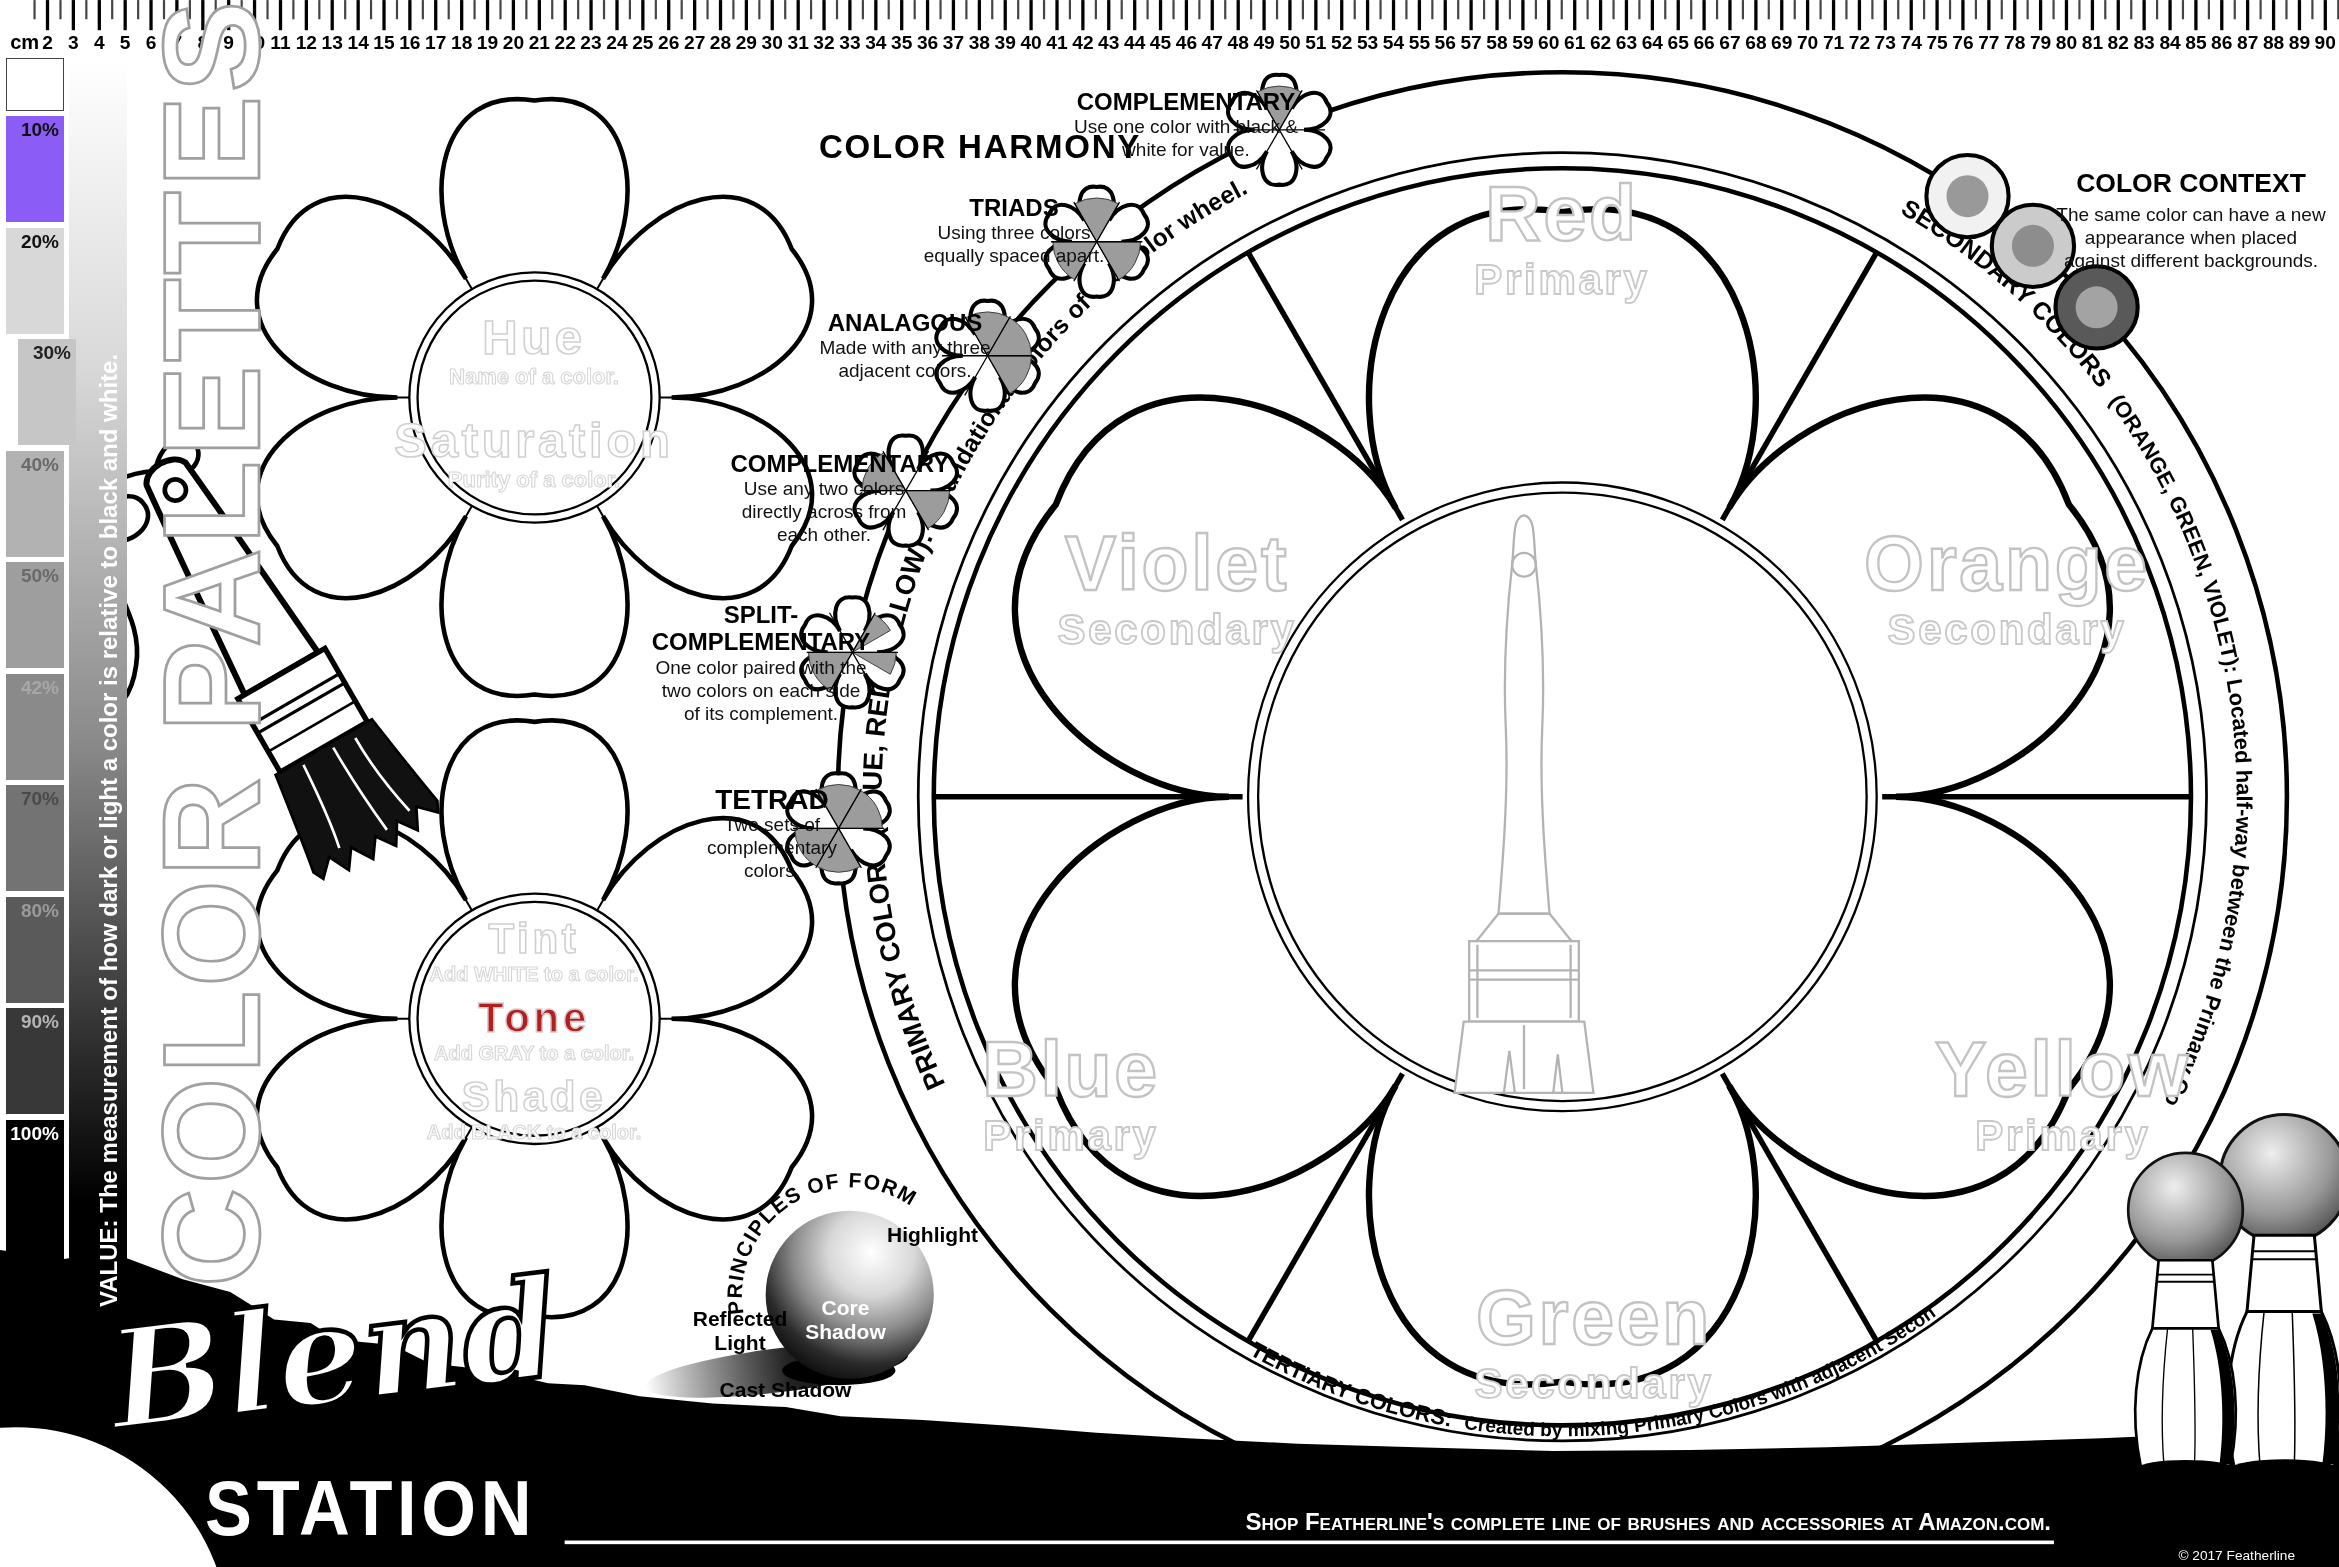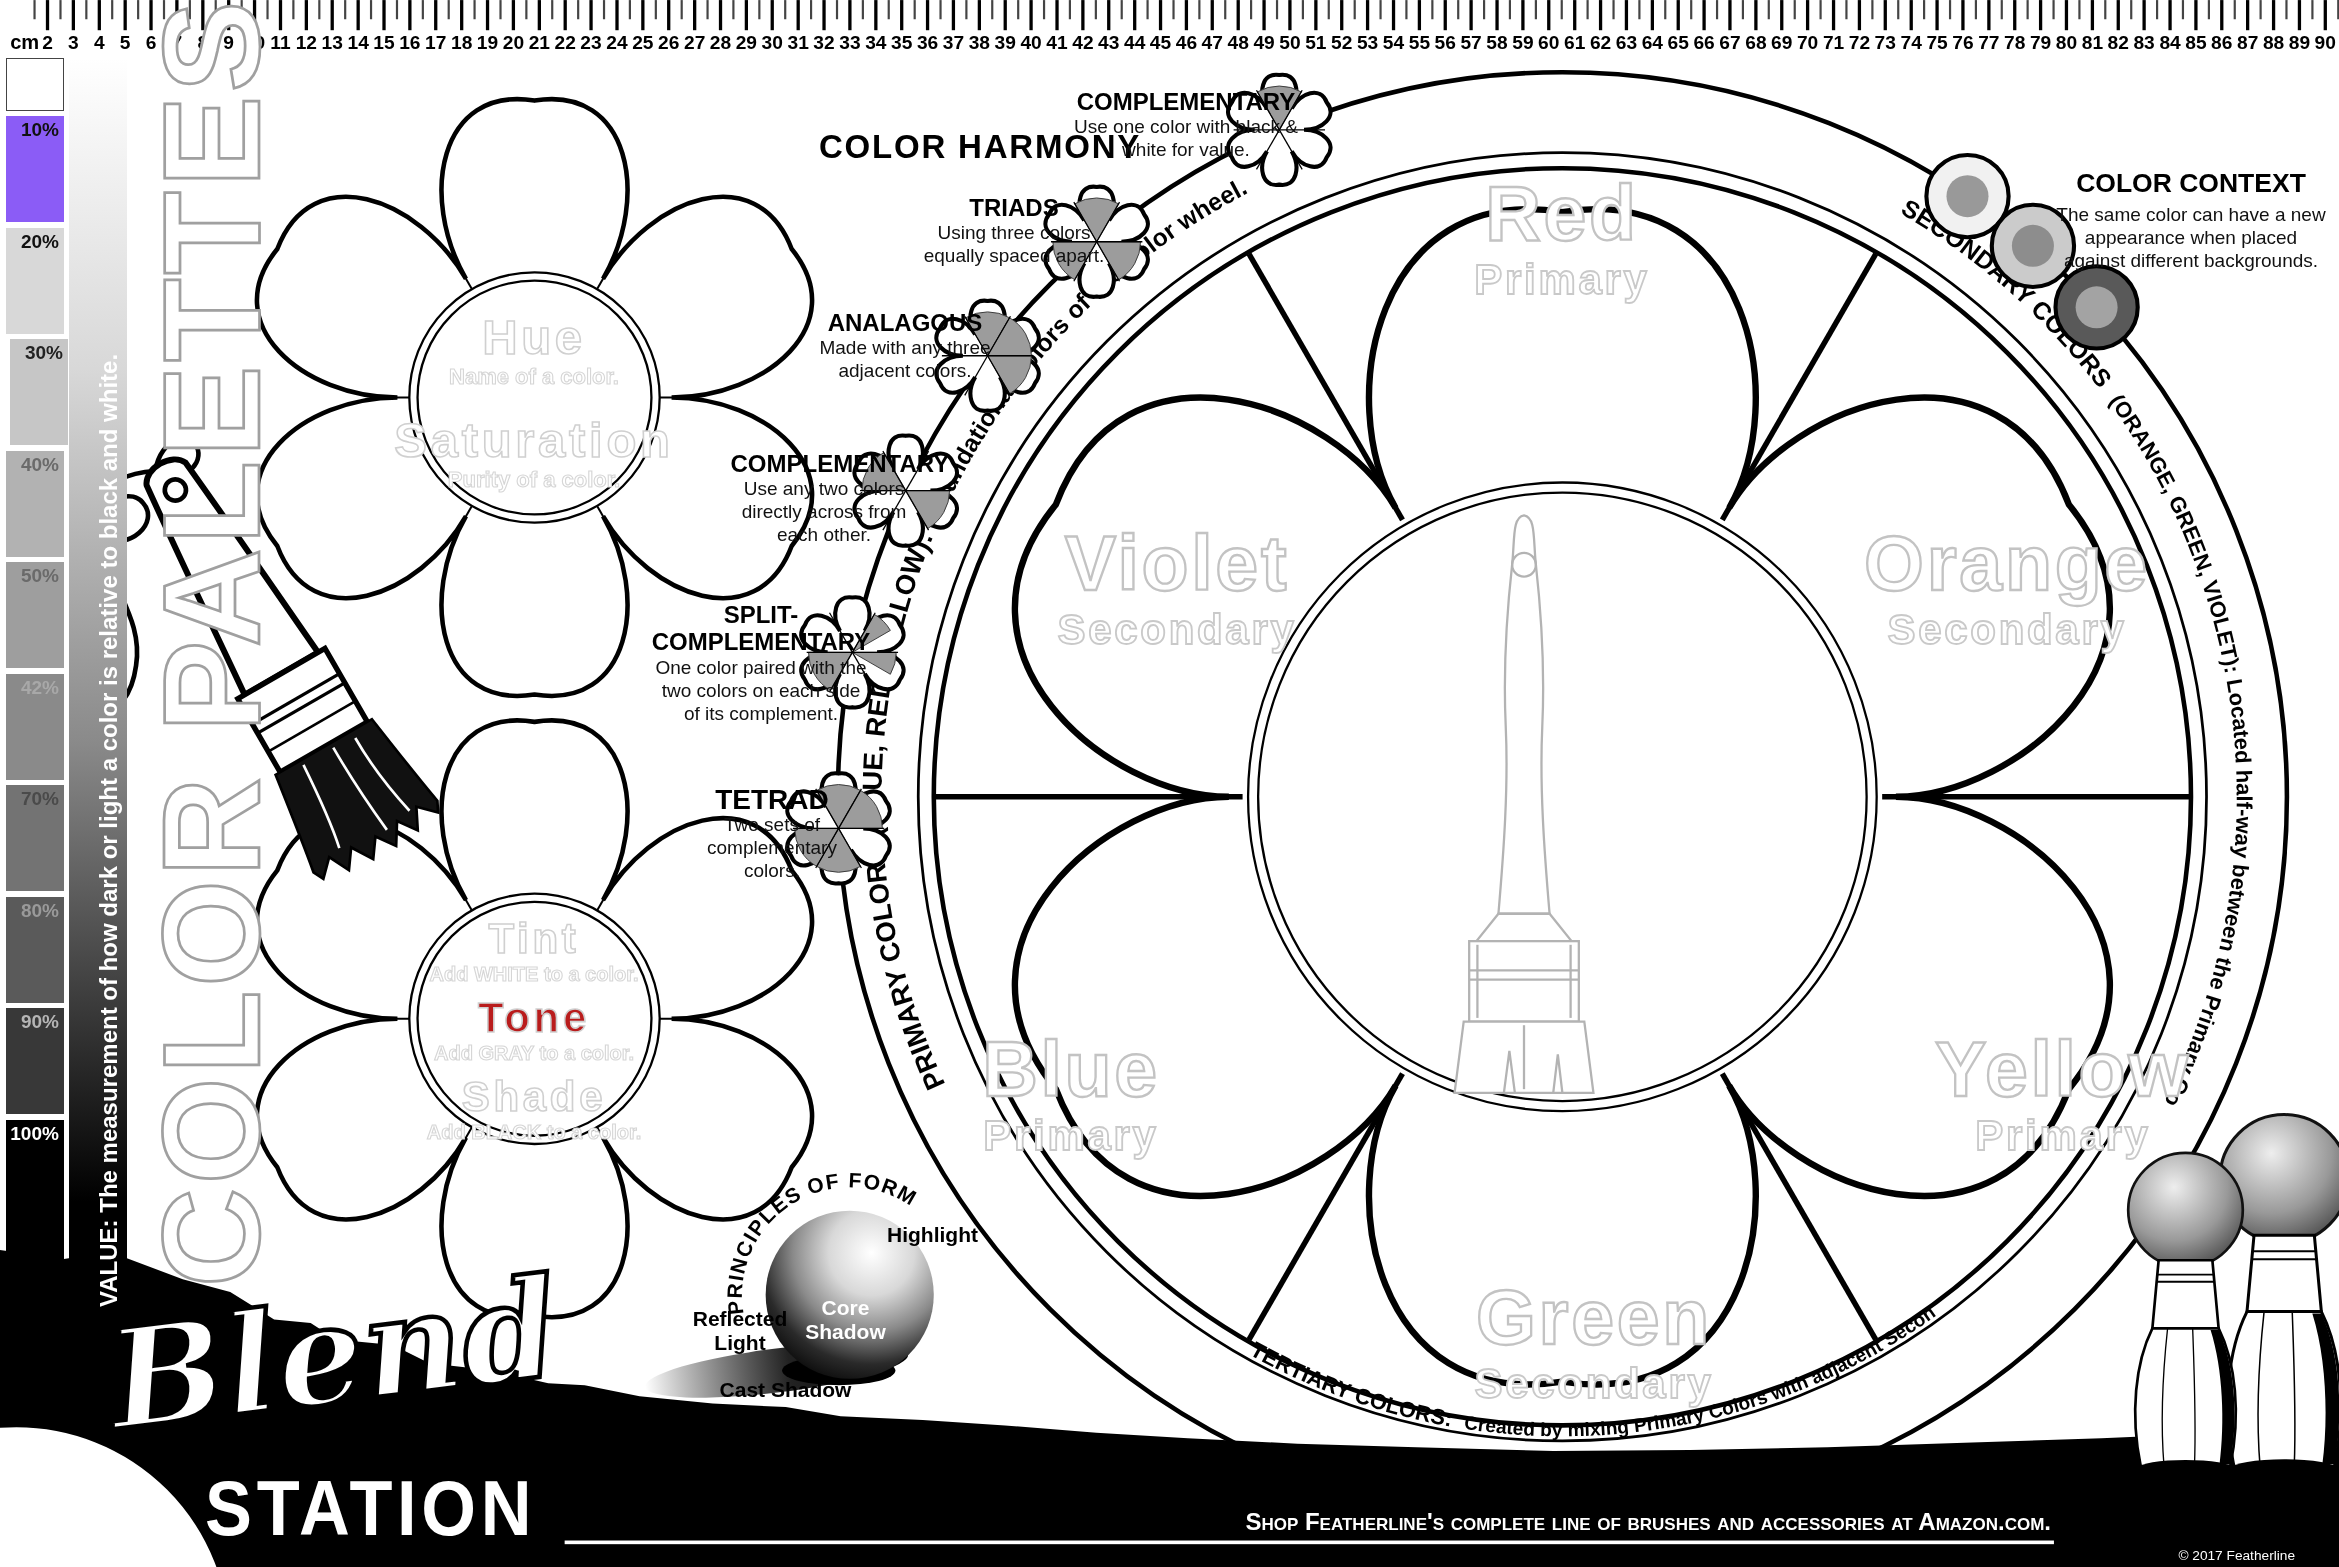--- a/index.html
+++ b/index.html
@@ -552,21 +552,21 @@
   <div class="abs" style="left:69px;top:58px;width:58px;height:1243px;background:linear-gradient(#ffffff 0%,#d8d8d8 25%,#8a8a8a 55%,#000000 92%);"></div>
 
   <div id="value-scale" class="abs" style="left:5.5px;top:58px;width:58px;">
         <div style="position: absolute; left: 0px; top: 0px; width: 58px; height: 53px; background: rgb(255, 255, 255); border: 1.8px solid rgb(68, 68, 68); box-sizing: border-box;"></div>
         <div style="position: absolute; left: 0px; top: 58px; width: 58px; height: 106px; background: #8b5cf6;">
           <div style="position: absolute; right: 4.6px; top: 2.7px; font-weight: 800; font-size: 19px; color: rgb(17, 17, 17);">10%</div>
         </div>
         <div style="position: absolute; left: 0px; top: 170px; width: 58px; height: 106px; background: rgb(216, 216, 216);">
           <div style="position: absolute; right: 4.6px; top: 2.7px; font-weight: 800; font-size: 19px; color: rgb(17, 17, 17);">20%</div>
         </div>
-        <div style="position: absolute; left: 4px; top: 281px; width: 58px; height: 106px; background: rgb(198, 198, 198);">
+        <div style="position: absolute; left: 12px; top: 281px; width: 58px; height: 106px; background: rgb(198, 198, 198);">
           <div style="position: absolute; right: 4.6px; top: 2.7px; font-weight: 800; font-size: 19px; color: rgb(34, 34, 34);">30%</div>
         </div>
         <div style="position: absolute; left: 0px; top: 393px; width: 58px; height: 106px; background: rgb(178, 178, 178);">
           <div style="position: absolute; right: 4.6px; top: 2.7px; font-weight: 800; font-size: 19px; color: rgb(106, 106, 106);">40%</div>
         </div>
         <div style="position: absolute; left: 0px; top: 504px; width: 58px; height: 106px; background: rgb(158, 158, 158);">
           <div style="position: absolute; right: 4.6px; top: 2.7px; font-weight: 800; font-size: 19px; color: rgb(106, 106, 106);">50%</div>
         </div>
         <div style="position: absolute; left: 0px; top: 616px; width: 58px; height: 106px; background: rgb(138, 138, 138);">
           <div style="position: absolute; right: 4.6px; top: 2.7px; font-weight: 800; font-size: 19px; color: rgb(168, 168, 168);">42%</div>

